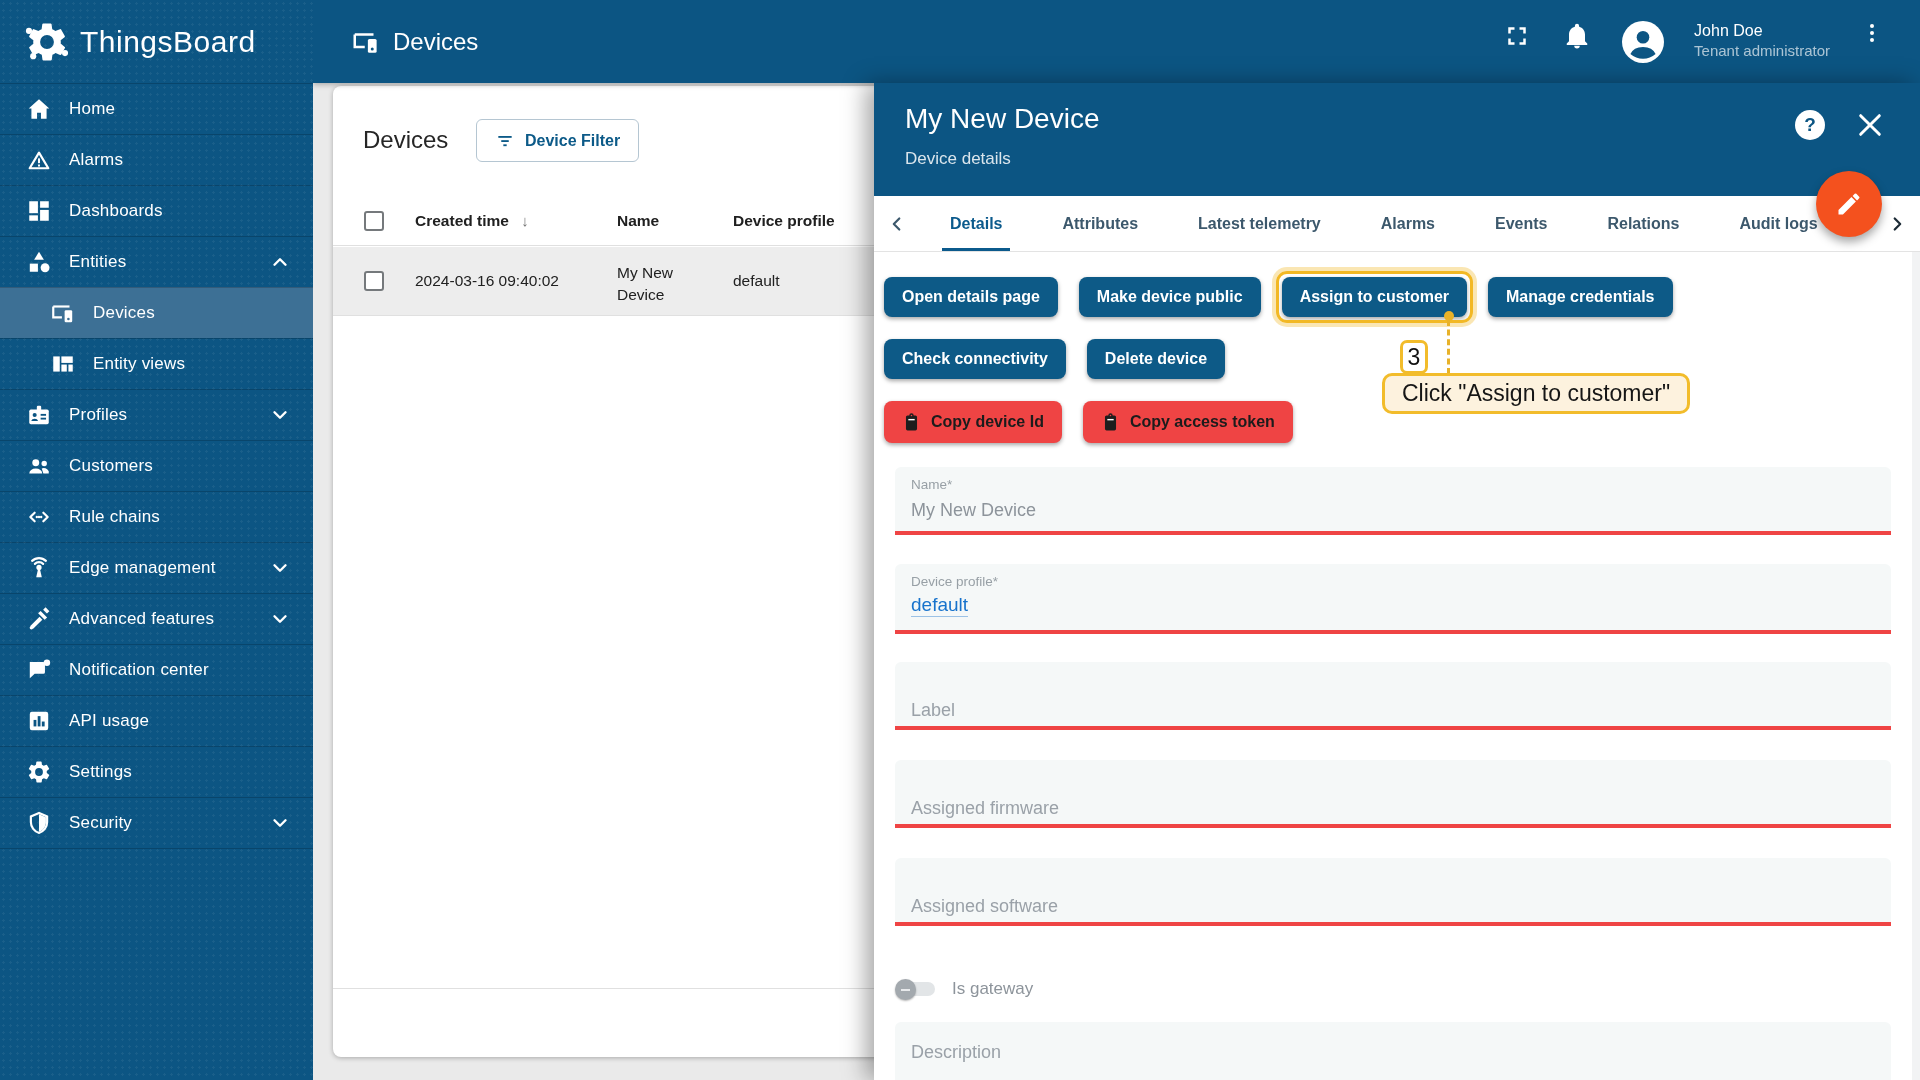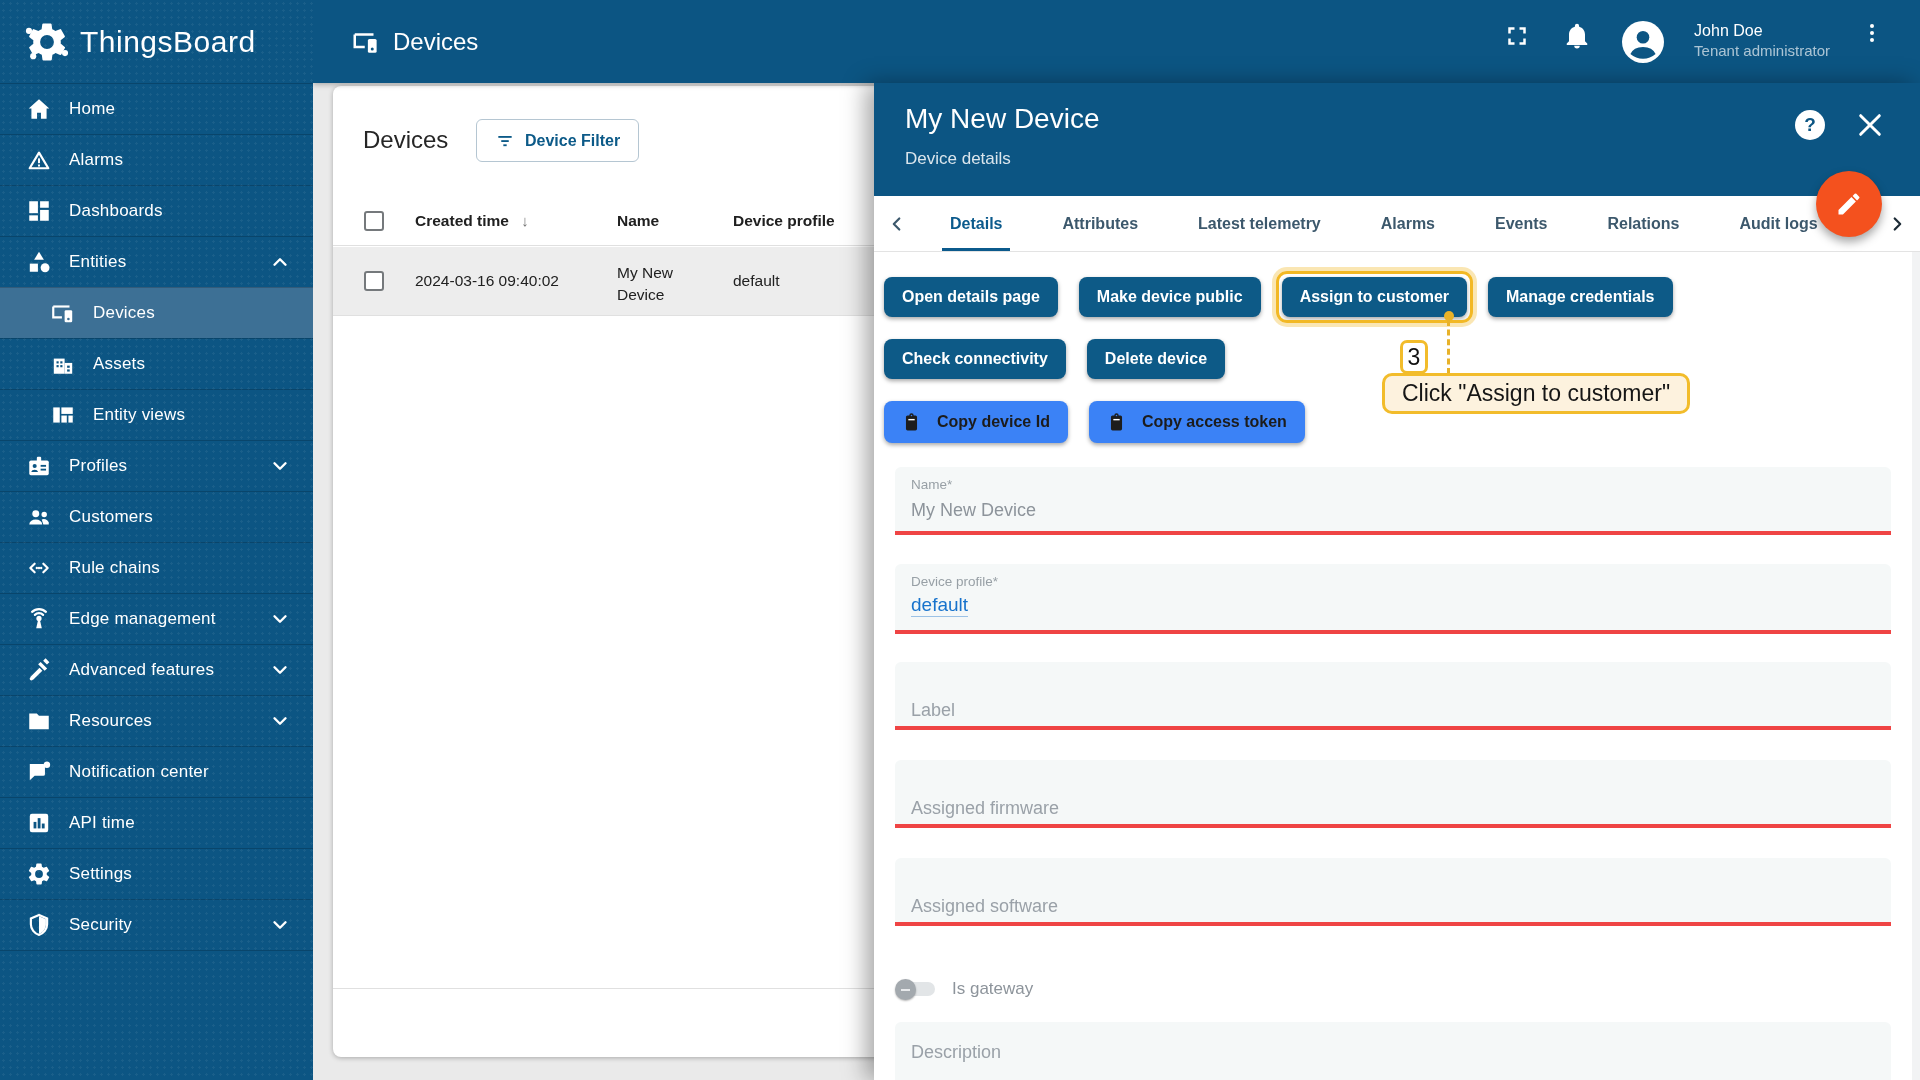--- a/index.html
+++ b/index.html
@@ -70,21 +70,21 @@
   .tab { padding:0 30px; display:flex; align-items:center; font-size:16px; font-weight:600; color:#3c586c; cursor:pointer; position:relative; white-space:nowrap; }
   .tab.active { color:#0b5a8c; }
   .tab.active::after { content:""; position:absolute; left:22px; right:22px; bottom:0; height:3px; background:#0b5a8c; }
   .tab-chevron.right { margin-left:auto; }
 
   .panel-content { position:absolute; left:0; top:169px; width:100%; height:828px; background:#fff; overflow:hidden; }
   .btn-rows { position:absolute; left:10px; top:25px; }
   .btn-row { display:flex; gap:21px; margin-bottom:22px; }
   .btn { height:40px; padding:0 18px; border-radius:8px; background:#0d5a87; color:#fff; font-size:16px; font-weight:600;
          display:flex; align-items:center; justify-content:center; box-shadow:0 2px 4px rgba(0,0,0,0.35); cursor:pointer; white-space:nowrap; }
-  .btn-white { background:#3b82f6; color:#1c1c1c; gap:16px; height:42px;justify-content:flex-end; }
+  .btn-white { background:#ef4444; color:#1c1c1c; gap:10px; height:42px;justify-content:flex-end; }
   .assign-wrap { position:relative; }
   .assign-wrap .ring { position:absolute; left:-6px; top:-6px; right:-6px; bottom:-6px; border:3px solid #f2b824; border-radius:11px;
                        box-shadow:0 0 0 4px rgba(242,184,36,0.35); pointer-events:none; }
 
   
   .conn-dot { position:absolute; left:570px; top:59px; width:10px; height:10px; border-radius:50%; background:#e8b229; z-index:56; }
   .conn-line { position:absolute; left:573px; top:68px; height:54px; width:0; border-left:3px dashed #e8b229; z-index:55; }
   .step-badge { position:absolute; left:526px; top:88px; min-width:28px; height:34px; background:#fff; border:3px solid #f2bc2b; border-radius:7px;
                 display:flex; align-items:center; justify-content:center; font-size:23px; color:#111; z-index:58; padding:0 4px; }
   .tooltip { position:absolute; left:508px; top:121px; height:41px; background:#fdf2de; border:3px solid #f2bc2b; border-radius:10px;
@@ -179,35 +179,20 @@
           <path d="M3 6h15" stroke="#fff" stroke-width="2"></path>
           <path d="M3 6v10h8" stroke="#fff" stroke-width="2" fill="none"></path>
           <rect x="13.5" y="9.5" width="7" height="11" rx="1.2" fill="#fff"></rect>
           <circle cx="17" cy="17.5" r="1.2" fill="#3d7095"></circle>
         </svg>
       </span>
     <span class="nav-label">Devices</span>
   </div>
   <div class="nav-item child">
     <span class="nav-icon">
-        <svg viewBox="0 0 24 24">
-          <rect x="3.5" y="7" width="10" height="14" fill="#fff"></rect>
-          <rect x="13.5" y="11" width="7" height="10" fill="#fff"></rect>
-          <rect x="6" y="9.5" width="2" height="2" fill="#0c5583"></rect>
-          <rect x="9.5" y="9.5" width="2" height="2" fill="#0c5583"></rect>
-          <rect x="6" y="13" width="2" height="2" fill="#0c5583"></rect>
-          <rect x="9.5" y="13" width="2" height="2" fill="#0c5583"></rect>
-          <rect x="15.8" y="13.5" width="2.4" height="2" fill="#0c5583"></rect>
-          <rect x="15.8" y="17" width="2.4" height="2" fill="#0c5583"></rect>
-        </svg>
-      </span>
-    <span class="nav-label">Assets</span>
-  </div>
-  <div class="nav-item child">
-    <span class="nav-icon">
         <svg viewBox="0 0 24 24" fill="#fff">
           <rect x="3" y="5" width="6" height="14"></rect>
           <rect x="10.5" y="5" width="10.5" height="6"></rect>
           <rect x="10.5" y="12.5" width="5" height="6.5"></rect>
           <rect x="17" y="12.5" width="4" height="6.5"></rect>
         </svg>
       </span>
     <span class="nav-label">Entity views</span>
   </div>
   <div class="nav-item">
@@ -277,49 +262,36 @@
     <span class="nav-label">Advanced features</span>
     <span class="caret">
         <svg viewBox="0 0 24 24">
           <path d="M6 9l6 6 6-6" fill="none" stroke="#fff" stroke-width="2.6" stroke-linecap="round" stroke-linejoin="round"></path>
         </svg>
       </span>
   </div>
   <div class="nav-item">
     <span class="nav-icon">
         <svg viewBox="0 0 24 24" fill="#fff">
-          <path d="M3 5h7l2 2.2h9V19.5H3z"></path>
-        </svg>
-      </span>
-    <span class="nav-label">Resources</span>
-    <span class="caret">
-        <svg viewBox="0 0 24 24">
-          <path d="M6 9l6 6 6-6" fill="none" stroke="#fff" stroke-width="2.6" stroke-linecap="round" stroke-linejoin="round"></path>
-        </svg>
-      </span>
-  </div>
-  <div class="nav-item">
-    <span class="nav-icon">
-        <svg viewBox="0 0 24 24" fill="#fff">
           <path d="M3.5 4.5h12.5a1.5 1.5 0 0 1 1.5 1.5v8a1.5 1.5 0 0 1-1.5 1.5H8l-4.5 4z"></path>
           <circle cx="19.3" cy="5.3" r="3"></circle>
         </svg>
       </span>
     <span class="nav-label">Notification center</span>
   </div>
   <div class="nav-item">
     <span class="nav-icon">
         <svg viewBox="0 0 24 24">
           <rect x="3.5" y="3.5" width="17" height="17" rx="2" fill="#fff"></rect>
           <rect x="7" y="11" width="2.6" height="6" fill="#0c5583"></rect>
           <rect x="10.8" y="7.5" width="2.6" height="9.5" fill="#0c5583"></rect>
           <rect x="14.6" y="12.5" width="2.6" height="4.5" fill="#0c5583"></rect>
         </svg>
       </span>
-    <span class="nav-label">API time</span>
+    <span class="nav-label">API usage</span>
   </div>
   <div class="nav-item">
     <span class="nav-icon">
         <svg viewBox="0 0 24 24" fill="#fff">
           <path d="M19.14 12.94c.04-.3.06-.61.06-.94s-.02-.64-.07-.94l2.03-1.58a.5.5 0 0 0 .12-.64l-1.92-3.32a.5.5 0 0 0-.61-.22l-2.39.96a7.3 7.3 0 0 0-1.62-.94l-.36-2.54a.5.5 0 0 0-.5-.42h-3.84a.5.5 0 0 0-.5.42l-.36 2.54c-.59.24-1.13.56-1.62.94l-2.39-.96a.5.5 0 0 0-.61.22L2.74 8.87a.5.5 0 0 0 .12.64l2.03 1.58c-.05.3-.07.63-.07.94s.02.64.07.94l-2.03 1.58a.5.5 0 0 0-.12.64l1.92 3.32c.14.24.42.34.61.22l2.39-.96c.5.38 1.03.7 1.62.94l.36 2.54c.05.24.25.42.5.42h3.84c.25 0 .46-.18.5-.42l.36-2.54c.59-.24 1.13-.56 1.62-.94l2.39.96c.23.09.47 0 .61-.22l1.92-3.32a.5.5 0 0 0-.12-.64l-2.01-1.58zM12 15.6a3.6 3.6 0 1 1 0-7.2 3.6 3.6 0 0 1 0 7.2z"></path>
         </svg>
       </span>
     <span class="nav-label">Settings</span>
   </div>
   <div class="nav-item">

